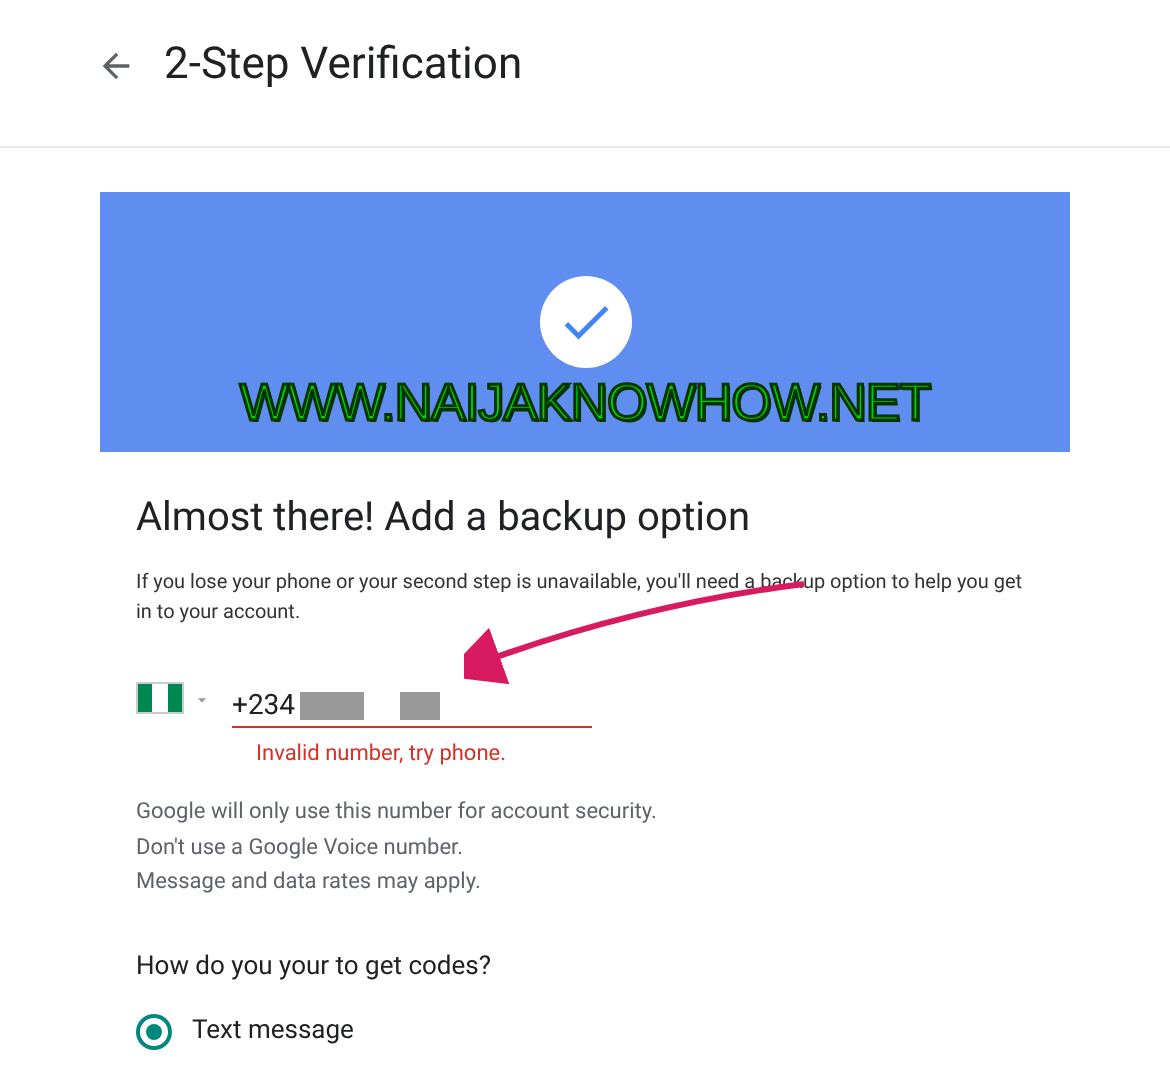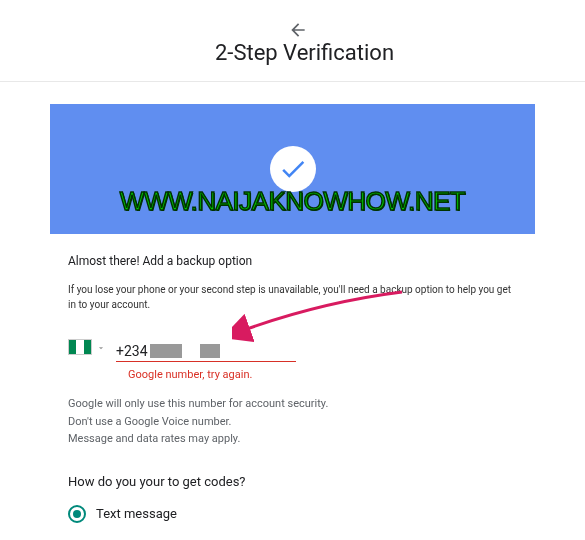--- a/index.html
+++ b/index.html
@@ -1,24 +1,24 @@
 <!DOCTYPE html>
 <html><head>
   <meta charset="utf-8">
   <style>
     * { margin: 0; padding: 0; box-sizing: border-box; }
     body { font-family: 'Google Sans', Roboto, Arial, sans-serif; background: #fff; width: 585px; height: 540px; overflow: hidden; position: relative; }
-    .header { display: flex; align-items: center; padding: 20px 24px 16px 48px; border-bottom: 1px solid #e8e8e8; flex-direction: column; }
+    .header { display: flex; align-items: center; padding: 20px 24px 28px 48px; border-bottom: 1px solid #e8e8e8; }
     .back-arrow { width: 20px; height: 20px; margin-right: 14px; cursor: pointer; display: flex; align-items: center; justify-content: center; }
     .page-title { font-size: 22px; font-weight: 400; color: #202124; }
     .card { margin: 22px 50px 0 50px; background: #fff; }
     .banner { background: #608ef0; height: 130px; display: flex; align-items: center; justify-content: center; }
     .check-circle { width: 46px; height: 46px; background: #fff; border-radius: 50%; display: flex; align-items: center; justify-content: center; }
     .card-body { padding: 20px 18px 18px 18px; }
-    .section-title { font-size: 12px; color: #202124; margin-bottom: 14px; font-weight: 400; }
+    .section-title { font-size: 20px; color: #202124; margin-bottom: 14px; font-weight: 400; }
     .section-desc { font-size: 10px; color: #333; line-height: 1.5; margin-bottom: 20px; }
     .phone-row { display: flex; align-items: center; margin-bottom: 6px; }
     .flag-wrap { display: flex; align-items: center; cursor: pointer; margin-right: 10px; }
     .flag-ng { width: 24px; height: 16px; display: flex; border: 1px solid #ccc; }
     .flag-stripe-g { background: #008751; flex: 1; }
     .flag-stripe-w { background: #fff; flex: 1; }
     .flag-caret { margin-left: 4px; color: #999; }
     .phone-input-wrap { display: flex; align-items: center; border-bottom: 1px solid #d73027; padding-bottom: 2px; width: 180px; margin-top: 11px; }
     .phone-prefix { font-size: 14px; color: #202124; }
     .redact { display: inline-block; height: 14px; margin-left: 2px; }
@@ -73,21 +73,21 @@
               <path fill="#999" d="M7 10l5 5 5-5z"></path>
             </svg>
         </span>
       </div>
       <div class="phone-input-wrap">
         <span class="phone-prefix">+234</span>
         <span class="redact redact1"></span>
         <span class="redact redact2"></span>
       </div>
     </div>
-    <div class="error-text">Google number, try again.</div>
+    <div class="error-text">Invalid number, try phone.</div>
 
     <div class="helper-text">
       <div>Google will only use this number for account security.</div>
       <div>Don't use a Google Voice number.</div>
       <div>Message and data rates may apply.</div>
     </div>
 
     <div class="question">How do you your to get codes?</div>
     <div class="radio-row">
       <div class="radio-option">

